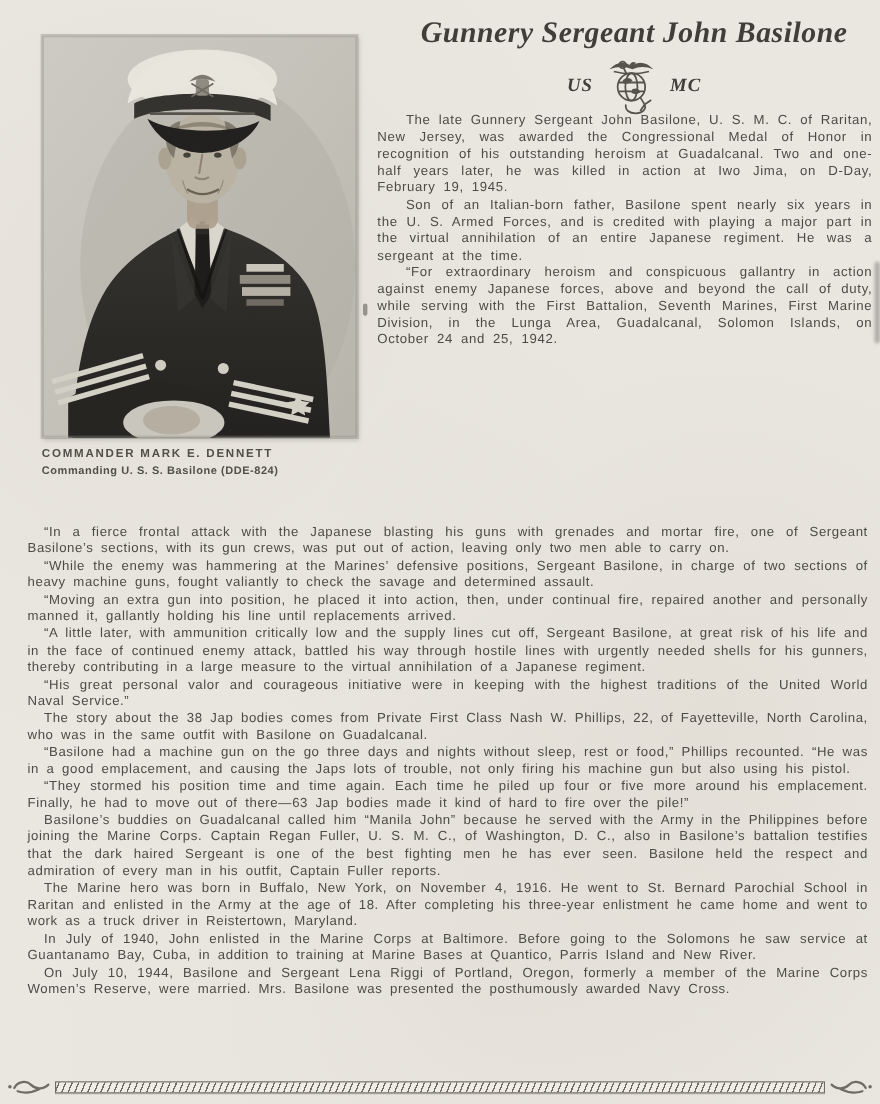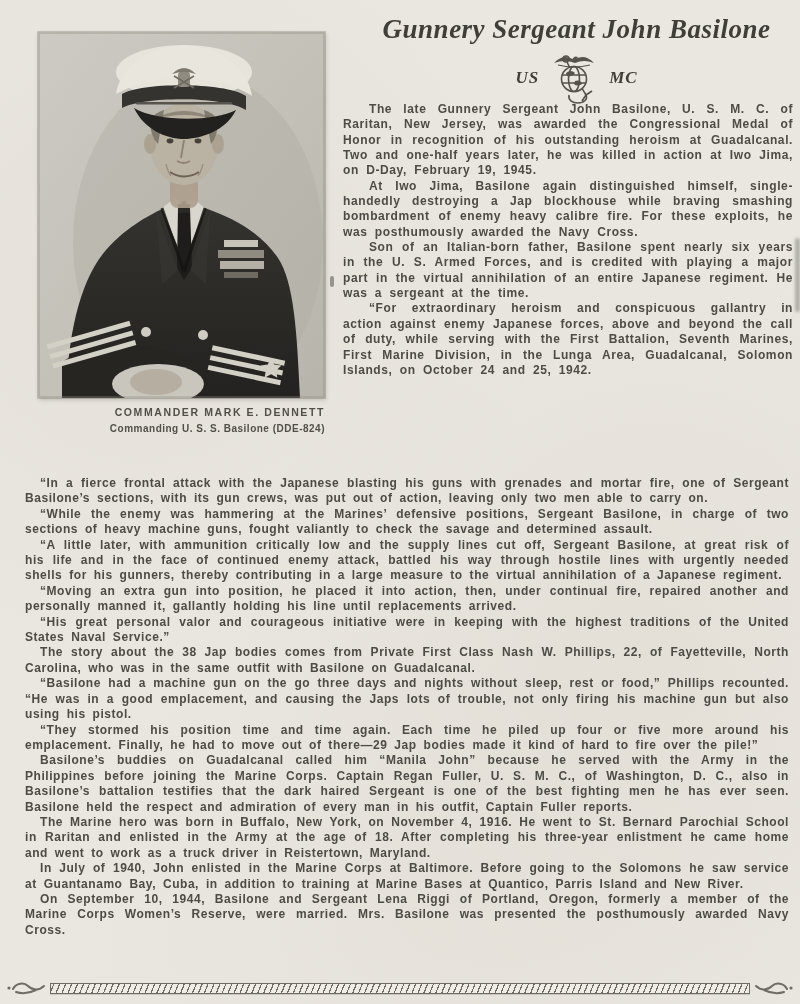--- a/index.html
+++ b/index.html
@@ -22,21 +22,21 @@
     color:var(--ink);
   }
   
   .photo{
     position:absolute;left:38px;top:32px;width:287px;height:366px;margin:0;
     background:var(--photo-bg);
     box-shadow:0 0 0 1px rgba(90,88,80,.25), 1px 2px 4px rgba(80,78,70,.25);
   }
   .photo svg{display:block;width:100%;height:100%;}
   .photo-caption{
-    position:absolute;left:38px;top:406px;width:287px;text-align:right;
+    position:absolute;left:38px;top:406px;width:287px;text-align:left;
     color:var(--caption-ink);font-weight:700;
   }
   .photo-caption .cap1{font-size:10.5px;letter-spacing:1.6px;}
   .photo-caption .cap2{font-size:10px;letter-spacing:.5px;margin-top:5px;}
   
   .masthead{position:absolute;left:349px;top:14px;width:455px;text-align:center;}
   .masthead h1{
     margin:0;font-family:"Liberation Serif","DejaVu Serif",serif;
     font-style:italic;font-weight:600;font-size:27px;letter-spacing:.5px;
     color:var(--title-ink);
@@ -54,21 +54,21 @@
   .col-text{
     position:absolute;left:343px;top:102px;width:450px;
     font-size:12px;line-height:15.35px;letter-spacing:.6px;word-spacing:3.4px;
     text-align:justify;
   }
   .full-text{
     position:absolute;left:25px;top:476px;width:764px;
     font-size:12px;line-height:15.4px;letter-spacing:.55px;word-spacing:3px;
     text-align:justify;
   }
-  .col-text p,.full-text p{margin:0;text-indent:26px;font-weight:bold;}
+  .col-text p,.full-text p{margin:0;text-indent:26px;}
   .full-text p{text-indent:15px;}
   
   .edge-smudge{
     position:absolute;right:0;top:238px;width:5px;height:74px;
     background:rgba(70,68,62,.35);filter:blur(1.5px);border-radius:3px;
   }
   .ink-speck{
     position:absolute;left:330px;top:276px;width:4px;height:11px;
     background:rgba(70,68,62,.5);filter:blur(.5px);border-radius:2px;
   }
@@ -215,38 +215,37 @@
           <path d="M24,9 Q26,4 30,6 Q28,9 26,11 Z" fill="#55534c" stroke="none"></path>
           <path d="M10,14 Q26,18 42,14" stroke-width="1.2"></path>
         </g>
       </svg>
       <span class="ustext">MC</span>
     </div>
   </header>
 
   <section class="col-text">
     <p>The late Gunnery Sergeant John Basilone, U. S. M. C. of Raritan, New Jersey, was awarded the Congressional Medal of Honor in recognition of his outstanding heroism at Guadalcanal.  Two and one-half years later, he was killed in action at Iwo Jima, on D-Day, February 19, 1945.</p>
-    <p>At Iwo Jima, Basilone again distinguished himself, single-handedly destroying a Jap blockhouse while braving smashing bombardment of enemy heavy calibre fire.  For these exploits, he was posthumously awarded the Navy Cross.</p>
     <p>Son of an Italian-born father, Basilone spent nearly six years in the U. S. Armed Forces, and is credited with playing a major part in the virtual annihilation of an entire Japanese regiment.  He was a sergeant at the time.</p>
     <p>“For extraordinary heroism and conspicuous gallantry in action against enemy Japanese forces, above and beyond the call of duty, while serving with the First Battalion, Seventh Marines, First Marine Division, in the Lunga Area, Guadalcanal, Solomon Islands, on October 24 and 25, 1942.</p>
   </section>
 
   <section class="full-text">
     <p>“In a fierce frontal attack with the Japanese blasting his guns with grenades and mortar fire, one of Sergeant Basilone’s sections, with its gun crews, was put out of action, leaving only two men able to carry on.</p>
     <p>“While the enemy was hammering at the Marines’ defensive positions, Sergeant Basilone, in charge of two sections of heavy machine guns, fought valiantly to check the savage and determined assault.</p>
+    <p>“Moving an extra gun into position, he placed it into action, then, under continual fire, repaired another and personally manned it, gallantly holding his line until replacements arrived.</p>
     <p>“A little later, with ammunition critically low and the supply lines cut off, Sergeant Basilone, at great risk of his life and in the face of continued enemy attack, battled his way through hostile lines with urgently needed shells for his gunners, thereby contributing in a large measure to the virtual annihilation of a Japanese regiment.</p>
-    <p>“Moving an extra gun into position, he placed it into action, then, under continual fire, repaired another and personally manned it, gallantly holding his line until replacements arrived.</p>
-    <p>“His great personal valor and courageous initiative were in keeping with the highest traditions of the United States Naval Service.”</p>
+    <p>“His great personal valor and courageous initiative were in keeping with the highest traditions of the United World Naval Service.”</p>
     <p>The story about the 38 Jap bodies comes from Private First Class Nash W. Phillips, 22, of Fayetteville, North Carolina, who was in the same outfit with Basilone on Guadalcanal.</p>
     <p>“Basilone had a machine gun on the go three days and nights without sleep, rest or food,” Phillips recounted.  “He was in a good emplacement, and causing the Japs lots of trouble, not only firing his machine gun but also using his pistol.</p>
-    <p>“They stormed his position time and time again.  Each time he piled up four or five more around his emplacement.  Finally, he had to move out of there—29 Jap bodies made it kind of hard to fire over the pile!”</p>
+    <p>“They stormed his position time and time again.  Each time he piled up four or five more around his emplacement.  Finally, he had to move out of there—63 Jap bodies made it kind of hard to fire over the pile!”</p>
     <p>Basilone’s buddies on Guadalcanal called him “Manila John” because he served with the Army in the Philippines before joining the Marine Corps.  Captain Regan Fuller, U. S. M. C., of Washington, D. C., also in Basilone’s battalion testifies that the dark haired Sergeant is one of the best fighting men he has ever seen.  Basilone held the respect and admiration of every man in his outfit, Captain Fuller reports.</p>
     <p>The Marine hero was born in Buffalo, New York, on November 4, 1916.  He went to St. Bernard Parochial School in Raritan and enlisted in the Army at the age of 18.  After completing his three-year enlistment he came home and went to work as a truck driver in Reistertown, Maryland.</p>
     <p>In July of 1940, John enlisted in the Marine Corps at Baltimore.  Before going to the Solomons he saw service at Guantanamo Bay, Cuba, in addition to training at Marine Bases at Quantico, Parris Island and New River.</p>
-    <p>On September 10, 1944, Basilone and Sergeant Lena Riggi of Portland, Oregon, formerly a member of the Marine Corps Women’s Reserve, were married.  Mrs. Basilone was presented the posthumously awarded Navy Cross.</p>
+    <p>On July 10, 1944, Basilone and Sergeant Lena Riggi of Portland, Oregon, formerly a member of the Marine Corps Women’s Reserve, were married.  Mrs. Basilone was presented the posthumously awarded Navy Cross.</p>
   </section>
 
   <div class="edge-smudge"></div>
   <div class="ink-speck"></div>
 
   <footer class="bottom-border">
     <span class="curl">
       <svg width="40" height="16" viewBox="0 0 40 16">
         <circle cx="3" cy="8" r="1.6" fill="#6e6c63"></circle>
         <path d="M7,9 C10,3 18,2 22,6 C26,10 33,11 38,6 M10,12 C16,14 24,13 30,10" stroke="#6e6c63" stroke-width="2" fill="none" stroke-linecap="round"></path>

